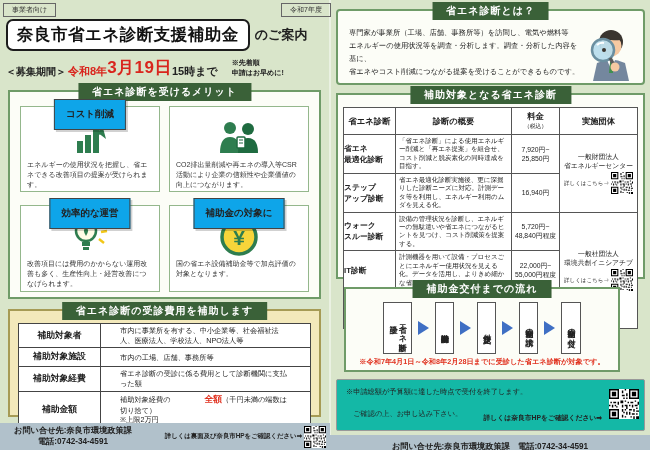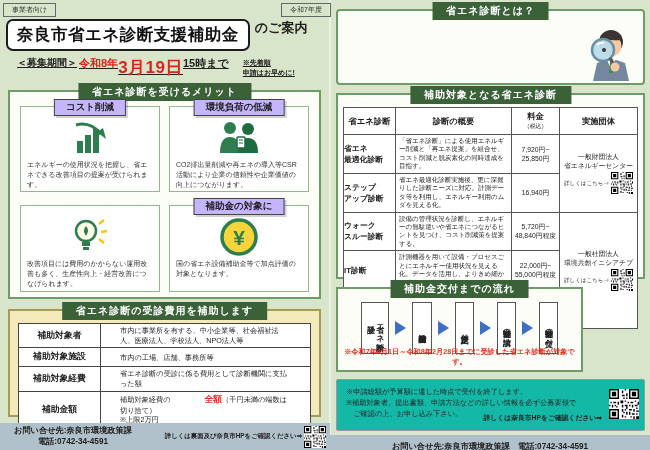--- a/index.html
+++ b/index.html
@@ -16,42 +16,42 @@
   .tag { position:absolute; border:1px solid #666; font-size:7px; padding:1px 8px; color:#333; background:transparent; }
   .panel { position:absolute; background:#fcfdf7; border:2px solid #6f9b68; }
   .sec-head {
     position:absolute; top:-9px; left:50%; transform:translateX(-50%);
     background:#3a6138; color:#fff; font-weight:bold; font-size:10px;
     padding:2px 14px; white-space:nowrap; letter-spacing:1px;
   }
   .pre { white-space:pre-line; }
 
   
-  .title-row { position:absolute; left:6px; top:19px; display:flex; }
+  .title-row { position:absolute; left:6px; top:19px; display:flex; align-items:center; }
   .title-box {
     background:#fff; border:2.5px solid #1c1c1c; border-radius:7px;
     padding:3px 9px; font-size:16.5px; font-weight:bold; color:#111; letter-spacing:.5px;
   }
   .title-suffix { font-size:13px; font-weight:bold; margin-left:5px; color:#222; }
-  .period-row { position:absolute; left:17px; top:56px; display:flex; align-items:flex-start;text-decoration:underline; }
+  .period-row { position:absolute; left:6px; top:56px; display:flex; align-items:flex-end; }
   .period-label { font-size:10px; font-weight:bold; }
   .period-era { font-size:11px; font-weight:bold; color:#d9251d; margin-left:2px; }
   .period-date { font-size:17px; font-weight:bold; color:#d9251d; letter-spacing:.5px; }
   .period-time { font-size:11px; font-weight:bold; }
   .period-notes { margin-left:14px; font-size:7px; font-weight:bold; line-height:1.3; align-self:center; }
 
   
   .merit-panel { left:8px; top:90px; width:313px; height:209px; }
   .merit-grid { position:absolute; left:10px; right:10px; top:14px; bottom:8px;
     display:grid; grid-template-columns:1fr 1fr; grid-template-rows:1fr 1fr; gap:13px 9px; }
   .card { position:relative; border:1.2px solid #94b78c; background:#fff; padding-top:10px; }
   .card-title {
     position:absolute; top:-8px; left:50%; transform:translateX(-50%);
-    background:#c4b5fd; border:1px solid #444; box-shadow:2px 2px 0 rgba(0,0,0,.18);
-    padding:1px 11px; font-size:9.5px; font-weight:bold; white-space:nowrap;
+    background:#0ea5e9; border:1px solid #444; box-shadow:2px 2px 0 rgba(0,0,0,.18);
+    padding:8px 11px; font-size:9.5px; font-weight:bold; white-space:nowrap;
   }
   .card-icon { height:42px; display:flex; align-items:center; justify-content:center; }
   .card-text { font-size:7px; color:#333; line-height:1.4; padding:1px 6px 2px; }
 
   
   .subsidy-panel { left:8px; top:309px; width:313px; height:108px; background:#f3e9bb; border:2px solid #a69b55; }
   .subsidy-table { position:absolute; left:8px; right:8px; top:12px; border-collapse:collapse; width:calc(100% - 16px); }
   .subsidy-table td { border:1px solid #444; background:#fff; vertical-align:middle; }
   .subsidy-table td.lbl { width:82px; text-align:center; font-size:8.8px; font-weight:bold; padding:3px 1px; }
   .subsidy-table td.val { font-size:7.2px; padding:2px 19px; line-height:1.35; }
@@ -71,21 +71,21 @@
   .d-name { font-size:7.8px; font-weight:bold; }
   .d-desc { font-size:6.5px; line-height:1.3; padding:2px 3px; color:#222; }
   .d-fee  { font-size:6.8px; text-align:center; line-height:1.35; }
   .d-org  { font-size:6.8px; text-align:center; padding:2px 1px; }
   .org-name { white-space:pre-line; line-height:1.35; margin-bottom:2px; }
   .org-link { display:flex; align-items:center; justify-content:center; gap:2px; }
   .org-link span { font-size:5.5px; }
   .fee-sub { font-size:5.8px; font-weight:normal; display:block; }
 
   
-  .flow-panel { left:336px; top:287px; width:247px; height:85px;padding-left:41px; }
+  .flow-panel { left:344px; top:287px; width:276px; height:85px;padding-left:41px; }
   .flow-row { position:absolute; left:0; right:0; top:13px; display:flex; align-items:center; justify-content:center; gap:6px; }
   .flow-step {
     writing-mode:vertical-rl; text-orientation:upright; white-space:pre-line;
     border:1.5px solid #555; background:#fff; font-size:8px; font-weight:bold;
     height:52px; padding:3px 4px; line-height:1.15; display:flex; align-items:center; justify-content:center;
   }
   .flow-arrow { width:0; height:0; border-left:11px solid #3f6fc4; border-top:7px solid transparent; border-bottom:7px solid transparent; }
   .flow-note { position:absolute; left:0; right:0; bottom:3px; text-align:center; font-size:7.2px; font-weight:bold; color:#e0301e; }
 
   
@@ -149,36 +149,36 @@
           <rect x="15" y="16" width="6" height="18" fill="#2e7d4f"></rect>
           <rect x="23" y="10" width="6" height="24" fill="#2e7d4f"></rect>
           <path d="M6 6 Q20 2 31 15" stroke="#2e7d4f" stroke-width="3" fill="none"></path>
           <path d="M27 13 L36 20 L33 9 Z" fill="#2e7d4f"></path>
         </svg>
       </div>
       <div class="card-text">エネルギーの使用状況を把握し、省エネできる改善項目の提案が受けられます。</div>
     </div>
 
     <div class="card">
-      <div class="card-title">環境負荷の低減</div>
       <div class="card-icon">
         <svg width="46" height="38" viewBox="0 0 46 38">
           <circle cx="14" cy="9" r="6" fill="#2e7d4f"></circle>
           <path d="M4 34 Q4 18 14 18 Q24 18 24 34 Z" fill="#2e7d4f"></path>
           <circle cx="32" cy="10" r="6" fill="#1f6b40"></circle>
           <path d="M22 34 Q22 19 32 19 Q42 19 42 34 Z" fill="#1f6b40"></path>
           <rect x="21" y="18" width="8" height="11" rx="1" fill="#fff" stroke="#1f6b40" stroke-width="1.5"></rect>
           <line x1="23" y1="21" x2="27" y2="21" stroke="#1f6b40" stroke-width="1"></line>
           <line x1="23" y1="24" x2="27" y2="24" stroke="#1f6b40" stroke-width="1"></line>
         </svg>
       </div>
       <div class="card-text">CO2排出量削減や再エネの導入等CSR活動により企業の信頼性や企業価値の向上につながります。</div>
     </div>
 
     <div class="card">
+      <div class="card-title">効率的な運営</div>
       <div class="card-icon">
         <svg width="40" height="40" viewBox="0 0 40 40">
           <circle cx="16" cy="14" r="10" fill="#fffbe6" stroke="#2e7d4f" stroke-width="2.5"></circle>
           <path d="M16 19 Q12 13 16 9 Q20 13 16 19 Z" fill="#2e7d4f"></path>
           <rect x="12" y="25" width="8" height="4" fill="#2e7d4f"></rect>
           <rect x="13" y="30" width="6" height="3" fill="#2e7d4f"></rect>
           <line x1="29" y1="7" x2="34" y2="3" stroke="#f2c718" stroke-width="2.5"></line>
           <line x1="31" y1="15" x2="37" y2="14" stroke="#f2c718" stroke-width="2.5"></line>
           <line x1="29" y1="22" x2="34" y2="26" stroke="#f2c718" stroke-width="2.5"></line>
         </svg>
@@ -233,20 +233,25 @@
     <span>電話:0742-34-4591</span>
   </div>
   <span class="fl-link">詳しくは裏面及び奈良市HPをご確認ください➡</span>
   <svg class="qr" style="margin:0 4px 0 2px;">
       <use href="#qr"></use>
     </svg>
 </div>
 
 <div class="panel about-panel">
   <div class="sec-head">省エネ診断とは？</div>
+  <div class="about-text">
+    <span>専門家が事業所（工場、店舗、事務所等）を訪問し、電気や燃料等</span><br>
+    <span>エネルギーの使用状況等を調査・分析します。調査・分析した内容を基に、</span><br>
+    <span>省エネやコスト削減につながる提案を受けることができるものです。</span>
+  </div>
   <div class="about-man">
     <svg width="54" height="60" viewBox="0 0 54 60">
       <circle cx="27" cy="21" r="12" fill="#3a3530"></circle>
       <circle cx="27" cy="25" r="10.5" fill="#f6c9a2"></circle>
       <path d="M16.5 22 Q16.5 12.5 27 12.5 Q37.5 12.5 37.5 22 L37.5 18 Q36 20 27 19 Q18 20 16.5 18 Z" fill="#3a3530"></path>
       <path d="M9 60 L13 42 Q27 35 41 42 L45 60 Z" fill="#74879e"></path>
       <polygon points="23,39 31,39 27,48" fill="#fff"></polygon>
       <polygon points="26,41 28,41 29,52 25,52" fill="#3f8f4f"></polygon>
       <circle cx="19" cy="29" r="11" fill="#b7dcec" fill-opacity="0.92" stroke="#6b8fa0" stroke-width="2.5"></circle>
       <path d="M13 24 Q16 21 20 22" stroke="#fff" stroke-width="2" fill="none"></path>
@@ -342,21 +347,21 @@
     <div class="flow-step">補助金の請求</div>
     <div class="flow-arrow"></div>
     <div class="flow-step">補助金の交付</div>
   </div>
   <div class="flow-note">※令和7年4月1日～令和8年2月28日までに受診した省エネ診断が対象です。</div>
 </div>
 
 <div class="notes-box">
   <div class="notes-text">
     <span>※申請総額が予算額に達した時点で受付を終了します。</span><br>
-    <span>※補助対象者、提出書類、申請方法などの詳しい情報を必ず公募要領で</span><br>
+    <br>
     <span>　ご確認の上、お申し込み下さい。</span>
   </div>
   <span class="notes-link">詳しくは奈良市HPをご確認ください➡</span>
   <svg class="qr big notes-qr">
       <use href="#qr"></use>
     </svg>
 </div>
 
 <div class="footer-right">
   <span>お問い合せ先:奈良市環境政策課　電話:0742-34-4591</span>

